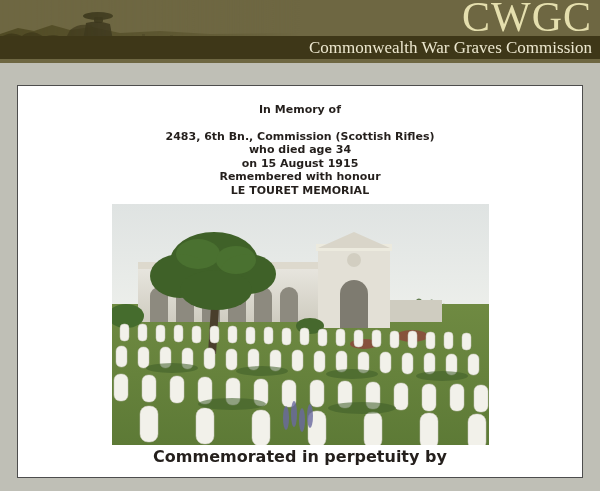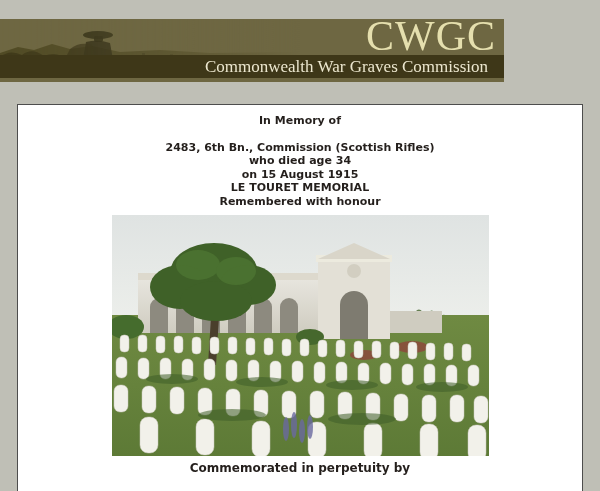--- a/index.html
+++ b/index.html
@@ -10,25 +10,24 @@
     width: 600px;
     height: 491px;
     background: #bfbfb6;
     font-family: "DejaVu Sans", sans-serif;
     overflow: hidden;
   }
 
   
   .site-header {
     position: relative;
-    width: 504px;
+    width: 600px;
     height: 63px;
     background: #6e6742;
     overflow: hidden;
-    margin-top: 19px;
   }
   .header-photo {
     position: absolute;
     left: 0;
     top: 0;
     width: 300px;
     height: 63px;
     overflow: hidden;
   }
   .header-photo svg { display: block; }
@@ -46,21 +45,21 @@
   .header-darkband {
     position: absolute;
     left: 0;
     top: 36px;
     width: 600px;
     height: 23px;
     background: #3e3718;
   }
   .header-subtitle {
     position: absolute;
-    right: 16px;
+    right: 8px;
     top: 37px;
     font-family: "Liberation Serif", serif;
     font-size: 17px;
     color: #ece7cf;
     line-height: 21px;
     white-space: nowrap;
     text-align: center;
   }
   .header-rule {
     position: absolute;
@@ -89,40 +88,40 @@
     box-sizing: border-box;
     overflow: hidden;
   }
 
   .memorial-text {
     text-align: center;
     color: #241f1c;
     font-size: 11px;
     font-weight: bold;
     line-height: 13.5px;
-    padding-top: 9px;
+    padding-top: 17px;
   }
   .memorial-text .line { display: block; white-space: nowrap; }
   .memorial-text .spacer { display: block; height: 13px; }
 
   
   .photo-wrap {
     margin: 7px auto 0 auto;
     width: 377px;
     height: 241px;
     position: relative;
     overflow: hidden;
     background: #7a8b5c;
   }
   .photo-wrap svg { display: block; }
 
   .footer-text {
     text-align: center;
     color: #241f1c;
-    font-size: 12px;
+    font-size: 16px;
     font-weight: bold;
     line-height: 14px;
     padding-top: 5px;
   }
   .footer-text .line { display: block; white-space: nowrap; }
 </style>
 </head>
 <body>
 
 <div class="site-header">
@@ -172,22 +171,22 @@
 <div class="panel-area">
 
   <div class="certificate">
 
     <div class="memorial-text">
       <span class="line">In Memory of</span>
       <span class="spacer"></span>
       <span class="line">2483, 6th Bn., Commission (Scottish Rifles)</span>
       <span class="line">who died age 34</span>
       <span class="line">on 15 August 1915</span>
+      <span class="line">Remembered with honour</span>
       <span class="line">LE TOURET MEMORIAL</span>
-      <span class="line">Remembered with honour</span>
     </div>
 
     <div class="photo-wrap">
       <svg width="377" height="241" viewBox="0 0 377 241">
         <defs>
           <linearGradient id="skyGrad" x1="0" y1="0" x2="0" y2="1">
             <stop offset="0" stop-color="#dfe3e2"></stop>
             <stop offset="1" stop-color="#eef0ec"></stop>
           </linearGradient>
           <linearGradient id="grassGrad" x1="0" y1="0" x2="0" y2="1">

